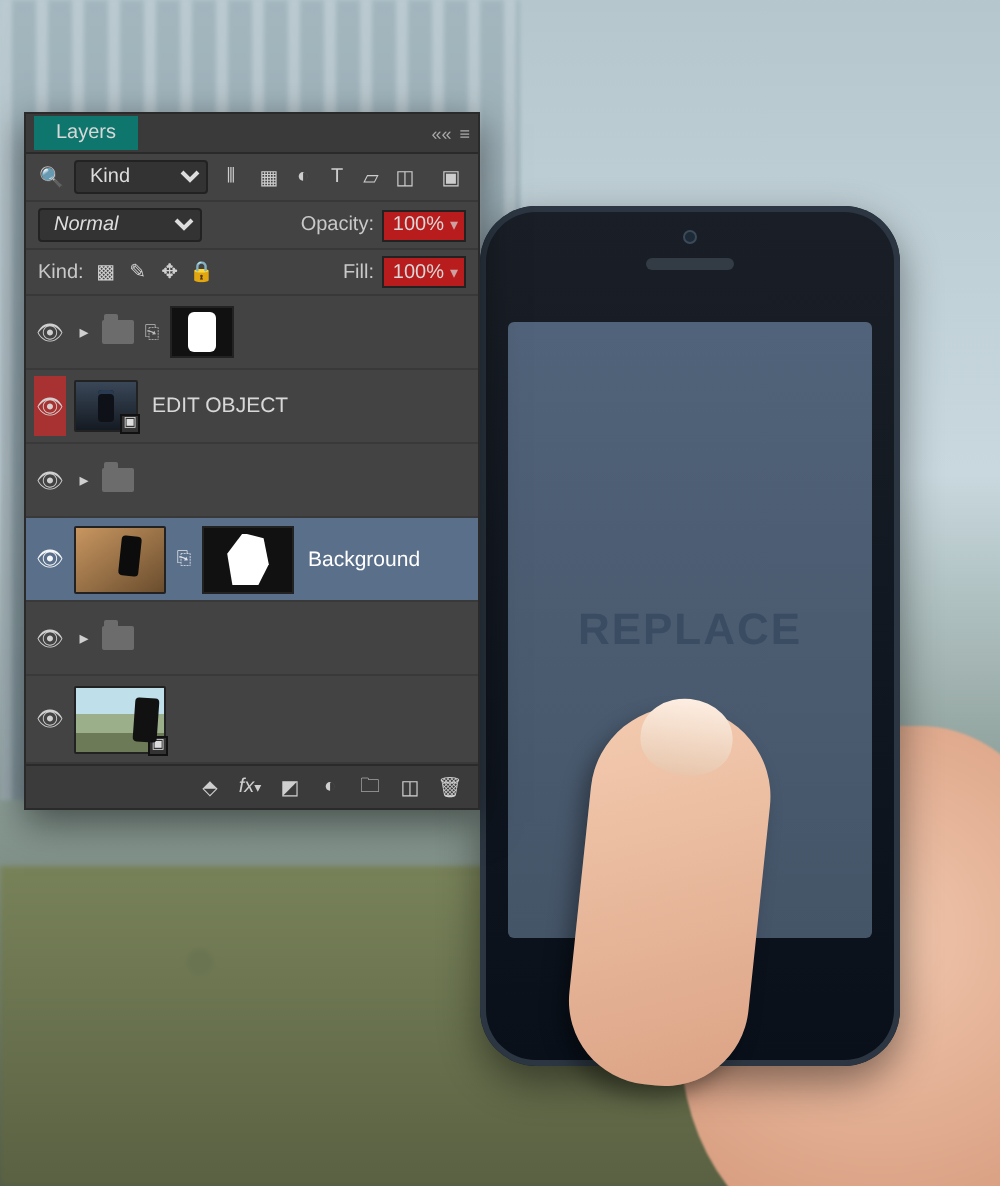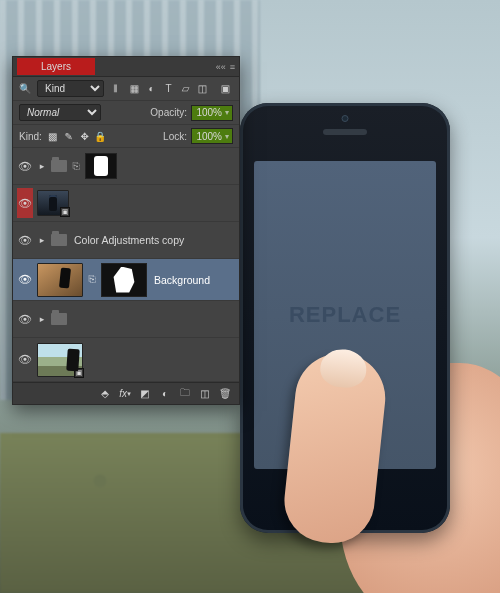--- a/index.html
+++ b/index.html
@@ -115,42 +115,42 @@
     color: #d8d8d8;
     font-size: 10px;
   }
   .panel .tabbar {
     display: flex; align-items: center;
     height: 20px; padding: 0 4px;
     background: #3a3a3a;
     border-bottom: 1px solid #2a2a2a;
   }
   .panel .tabbar .tab {
-    padding: 3px 24px;
-    background: #b91c1c;
+    padding: 3px 11px;
+    background: #0f766e;
     font-size: 10px;
   }
   .panel .tabbar .grow { flex: 1; }
   .panel .tabbar .wing { font-size: 9px; opacity: .7; margin-left: 4px; cursor: pointer; }
 
   .row { display: flex; align-items: center; gap: 4px; padding: 4px 6px; border-bottom: 1px solid #383838; }
   .row.narrow { padding: 3px 6px; }
   select, input[type=text] {
     background: #333; color: #ddd; border: 1px solid #222; border-radius: 2px;
     font-size: 10px; padding: 1px 3px;
     height: 17px;
   }
   .filter-btns { display: flex; gap: 2px; }
   .ficon {
     width: 15px; height: 15px; border: 1px solid transparent;
     display: inline-flex; align-items: center; justify-content: center;
     font-size: 10px; color: #cdcdcd; border-radius: 2px;
   }
   .pct {
-    width: 42px; height: 16px; background: #4d7c0f; border: 1px solid #222;
+    width: 42px; height: 16px; background: #b91c1c; border: 1px solid #222;
     display: inline-flex; align-items: center; justify-content: flex-end; padding: 0 3px;
     font-size: 10px;
   }
   .pct .caret { margin-left: 3px; font-size: 8px; opacity: .7; }
 
   .lbl { color: #c9c9c9; }
   .lock-icons { display: flex; gap: 2px; }
   .mini {
     width: 14px; height: 14px;
     display: inline-flex; align-items: center; justify-content: center;
@@ -299,21 +299,21 @@
 
   <div class="row narrow">
     <span class="lbl">Kind:</span>
     <div class="lock-icons">
       <span class="mini">▩</span>
       <span class="mini">✎</span>
       <span class="mini">✥</span>
       <span class="mini">🔒</span>
     </div>
     <div style="flex:1"></div>
-    <span class="lbl">Lock:</span>
+    <span class="lbl">Fill:</span>
     <span class="pct">
       <span>100%</span>
       <span class="caret">▾</span>
     </span>
   </div>
 
   <div class="layers">
 
     <div class="layer">
       <span class="col-vis">
@@ -327,29 +327,29 @@
         </span>
     </div>
 
     <div class="layer smart-sel">
       <span class="col-vis" style="background:#a83232;">
           <span class="eye">👁</span>
         </span>
       <span class="thumb-sm thumb-edit">
         <span class="so-badge">▣</span>
       </span>
+      <span class="name">EDIT OBJECT</span>
     </div>
 
     <div class="layer" style="min-height:22px;">
       <span class="col-vis">
           <span class="eye">👁</span>
         </span>
       <span class="disclosure">▸</span>
       <span class="folder-ic"></span>
-      <span class="name">Color Adjustments copy</span>
     </div>
 
     <div class="layer sel" style="min-height:42px;">
       <span class="col-vis">
           <span class="eye">👁</span>
         </span>
       <span class="thumb-sm wide thumb-bgph"></span>
       <span class="link-ic">⎘</span>
       <span class="thumb-mask wide">
           <span class="blob" style="clip-path:polygon(20% 100%,10% 40%,40% 0,80% 10%,90% 60%,70% 100%);width:26px;height:26px;"></span>

